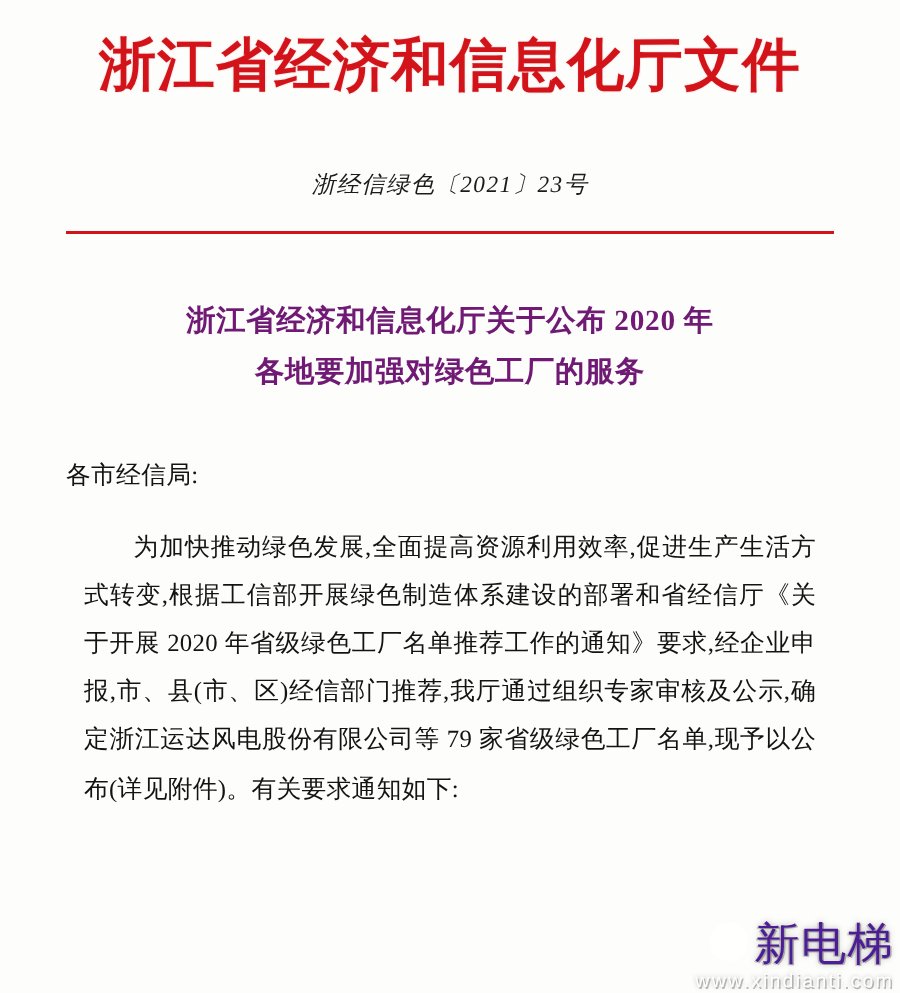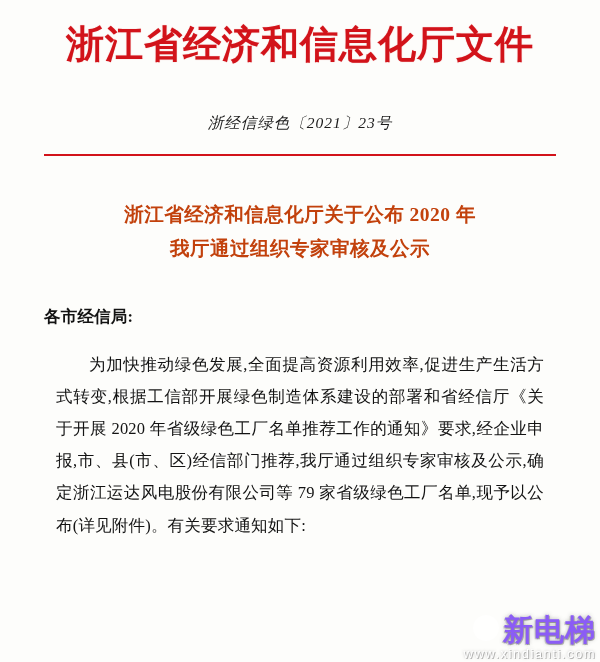--- a/index.html
+++ b/index.html
@@ -51,55 +51,54 @@
     height: 2.5px;
     background: #d2131a;
     width: 100%;
   }
   .doc-title {
     margin-top: 42px;
     text-align: center;
     font-weight: bold;
     font-size: 19.5px;
     line-height: 1.75;
-    color: #c2410c;
+    color: #701a75;
     letter-spacing: 0.5px;
   }
   .doc-title .line {
     display: block;
   }
   .body-text {
     margin-top: 34px;
     font-size: 16.5px;
     line-height: 1.95;
     color: #131313;
     text-align: justify;
     letter-spacing: 0.2px;
   }
   .salutation {
     margin: 0 0 16px 0;
-    font-weight: bold;
   }
   .para {
     margin: 12px;
     text-indent: 2em;
   }
   .watermark {
     position: absolute;
     right: 4px;
     bottom: 2px;
     text-align: right;
     pointer-events: none;
     user-select: none;
   }
   .wm-main {
     font-family: "Liberation Sans", sans-serif;
-    font-weight: bold;
+    font-weight: normal;
     font-size: 30px;
-    color: #8b5cf6;
+    color: #4c1d95;
     text-shadow:
       1px 1px 0 rgba(120,120,120,0.55),
       -1px 1px 0 rgba(120,120,120,0.35),
       0 0 4px rgba(90,90,90,0.45);
     letter-spacing: 1px;
     line-height: 1;
   }
   .wm-sub {
     font-family: "Liberation Sans", sans-serif;
     font-size: 13px;
@@ -144,21 +143,21 @@
   <div class="masthead">
     <div class="masthead-title">浙江省经济和信息化厅文件</div>
   </div>
 
   <div class="doc-number">浙经信绿色〔2021〕23号</div>
 
   <div class="red-rule"></div>
 
   <div class="doc-title">
     <span class="line">浙江省经济和信息化厅关于公布 2020 年</span>
-    <span class="line">我厅通过组织专家审核及公示</span>
+    <span class="line">各地要加强对绿色工厂的服务</span>
   </div>
 
   <div class="body-text">
     <p class="salutation">各市经信局:</p>
     <p class="para">为加快推动绿色发展,全面提高资源利用效率,促进生产生活方式转变,根据工信部开展绿色制造体系建设的部署和省经信厅《关于开展 2020 年省级绿色工厂名单推荐工作的通知》要求,经企业申报,市、县(市、区)经信部门推荐,我厅通过组织专家审核及公示,确定浙江运达风电股份有限公司等 79 家省级绿色工厂名单,现予以公布(详见附件)。有关要求通知如下:</p>
   </div>
 
   <div class="watermark">
     <div class="wm-row">
       <span class="wm-logo"></span>

